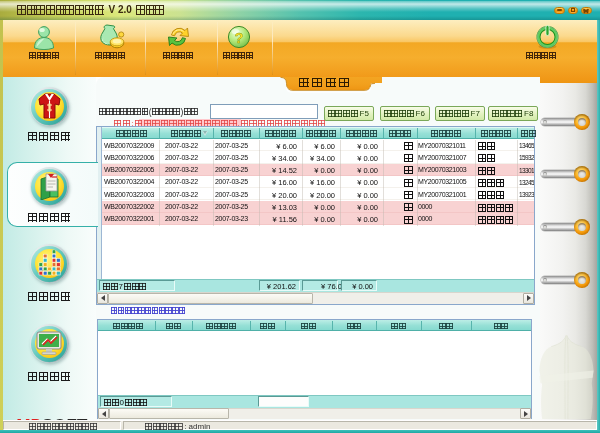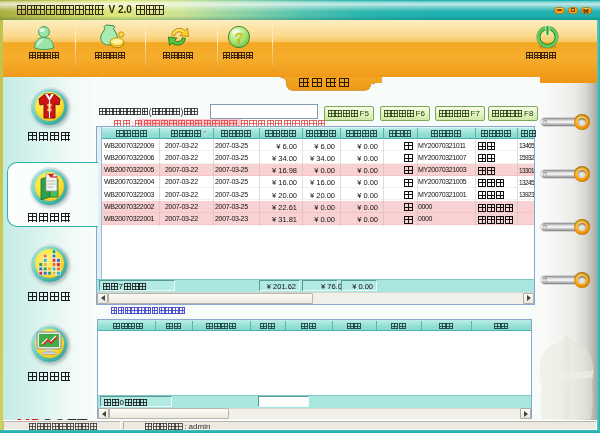--- a/index.html
+++ b/index.html
@@ -204,21 +204,21 @@
 <b style="font-size:7px;letter-spacing:-0.3px;color:#111;font-weight:normal;position:absolute;font-size:7.5px;letter-spacing:0;left:302px;top:153.8px;width:33px;text-align:right;">¥ 34.00</b>
 <b style="font-size:7px;letter-spacing:-0.3px;color:#111;font-weight:normal;position:absolute;font-size:7.5px;letter-spacing:0;left:340px;top:153.8px;width:38px;text-align:right;">¥ 0.00</b>
 <div class="row" style="left:404px;top:154.0px;"><i class="z" style="--c:#111;--t:1px;width:8.5px;height:8px;margin-right:0px;"></i></div>
 <b style="font-size:7px;letter-spacing:-0.3px;color:#111;font-weight:normal;position:absolute;left:418px;top:153.8px;letter-spacing:-0.4px;">MY20070321007</b>
 <div class="row" style="left:478px;top:154.3px;"><i class="z" style="--c:#111;--t:1px;width:8px;height:8px;margin-right:1px;"></i><i class="z" style="--c:#111;--t:1px;width:8px;height:8px;margin-right:0px;"></i></div>
 <b style="font-size:7px;letter-spacing:-0.3px;color:#111;font-weight:normal;position:absolute;left:519px;top:154.3px;width:15px;overflow:hidden;font-size:6.5px;letter-spacing:-0.6px;">159321</b>
 <div style="left:102px;top:163.6px;width:432px;height:12.3px;background:#f8d2d2;border-bottom:1px solid #f3c6c6;"></div>
 <b style="font-size:7px;letter-spacing:-0.3px;color:#111;font-weight:normal;position:absolute;left:104px;top:166.1px;">WB20070322005</b>
 <b style="font-size:7px;letter-spacing:-0.3px;color:#111;font-weight:normal;position:absolute;left:165px;top:166.1px;">2007-03-22</b>
 <b style="font-size:7px;letter-spacing:-0.3px;color:#111;font-weight:normal;position:absolute;left:215px;top:166.1px;">2007-03-25</b>
-<b style="font-size:7px;letter-spacing:-0.3px;color:#111;font-weight:normal;position:absolute;font-size:7.5px;letter-spacing:0;left:259px;top:166.1px;width:38px;text-align:right;">¥ 16.98</b>
+<b style="font-size:7px;letter-spacing:-0.3px;color:#111;font-weight:normal;position:absolute;font-size:7.5px;letter-spacing:0;left:259px;top:166.1px;width:38px;text-align:right;">¥ 14.52</b>
 <b style="font-size:7px;letter-spacing:-0.3px;color:#111;font-weight:normal;position:absolute;font-size:7.5px;letter-spacing:0;left:302px;top:166.1px;width:33px;text-align:right;">¥ 0.00</b>
 <b style="font-size:7px;letter-spacing:-0.3px;color:#111;font-weight:normal;position:absolute;font-size:7.5px;letter-spacing:0;left:340px;top:166.1px;width:38px;text-align:right;">¥ 0.00</b>
 <div class="row" style="left:404px;top:166.29999999999998px;"><i class="z" style="--c:#111;--t:1px;width:8.5px;height:8px;margin-right:0px;"></i></div>
 <b style="font-size:7px;letter-spacing:-0.3px;color:#111;font-weight:normal;position:absolute;left:418px;top:166.1px;letter-spacing:-0.4px;">MY20070321003</b>
 <div class="row" style="left:478px;top:166.6px;"><i class="z" style="--c:#111;--t:1px;width:8px;height:8px;margin-right:1px;"></i><i class="z" style="--c:#111;--t:1px;width:8px;height:8px;margin-right:0px;"></i></div>
 <b style="font-size:7px;letter-spacing:-0.3px;color:#111;font-weight:normal;position:absolute;left:519px;top:166.6px;width:15px;overflow:hidden;font-size:6.5px;letter-spacing:-0.6px;">133015</b>
 <div style="left:102px;top:175.9px;width:432px;height:12.3px;background:#fff;border-bottom:1px solid #f4f1ec;"></div>
 <b style="font-size:7px;letter-spacing:-0.3px;color:#111;font-weight:normal;position:absolute;left:104px;top:178.4px;">WB20070322004</b>
 <b style="font-size:7px;letter-spacing:-0.3px;color:#111;font-weight:normal;position:absolute;left:165px;top:178.4px;">2007-03-22</b>
 <b style="font-size:7px;letter-spacing:-0.3px;color:#111;font-weight:normal;position:absolute;left:215px;top:178.4px;">2007-03-25</b>
@@ -237,31 +237,31 @@
 <b style="font-size:7px;letter-spacing:-0.3px;color:#111;font-weight:normal;position:absolute;font-size:7.5px;letter-spacing:0;left:302px;top:190.7px;width:33px;text-align:right;">¥ 20.00</b>
 <b style="font-size:7px;letter-spacing:-0.3px;color:#111;font-weight:normal;position:absolute;font-size:7.5px;letter-spacing:0;left:340px;top:190.7px;width:38px;text-align:right;">¥ 0.00</b>
 <div class="row" style="left:404px;top:190.89999999999998px;"><i class="z" style="--c:#111;--t:1px;width:8.5px;height:8px;margin-right:0px;"></i></div>
 <b style="font-size:7px;letter-spacing:-0.3px;color:#111;font-weight:normal;position:absolute;left:418px;top:190.7px;letter-spacing:-0.4px;">MY20070321001</b>
 <div class="row" style="left:478px;top:191.2px;"><i class="z" style="--c:#111;--t:1px;width:8px;height:8px;margin-right:1px;"></i><i class="z" style="--c:#111;--t:1px;width:8px;height:8px;margin-right:1px;"></i><i class="z" style="--c:#111;--t:1px;width:8px;height:8px;margin-right:0px;"></i></div>
 <b style="font-size:7px;letter-spacing:-0.3px;color:#111;font-weight:normal;position:absolute;left:519px;top:191.2px;width:15px;overflow:hidden;font-size:6.5px;letter-spacing:-0.6px;">139231</b>
 <div style="left:102px;top:200.5px;width:432px;height:12.3px;background:#f8d2d2;border-bottom:1px solid #f3c6c6;"></div>
 <b style="font-size:7px;letter-spacing:-0.3px;color:#111;font-weight:normal;position:absolute;left:104px;top:203.0px;">WB20070322002</b>
 <b style="font-size:7px;letter-spacing:-0.3px;color:#111;font-weight:normal;position:absolute;left:165px;top:203.0px;">2007-03-22</b>
 <b style="font-size:7px;letter-spacing:-0.3px;color:#111;font-weight:normal;position:absolute;left:215px;top:203.0px;">2007-03-25</b>
-<b style="font-size:7px;letter-spacing:-0.3px;color:#111;font-weight:normal;position:absolute;font-size:7.5px;letter-spacing:0;left:259px;top:203.0px;width:38px;text-align:right;">¥ 22.61</b>
+<b style="font-size:7px;letter-spacing:-0.3px;color:#111;font-weight:normal;position:absolute;font-size:7.5px;letter-spacing:0;left:259px;top:203.0px;width:38px;text-align:right;">¥ 13.03</b>
 <b style="font-size:7px;letter-spacing:-0.3px;color:#111;font-weight:normal;position:absolute;font-size:7.5px;letter-spacing:0;left:302px;top:203.0px;width:33px;text-align:right;">¥ 0.00</b>
 <b style="font-size:7px;letter-spacing:-0.3px;color:#111;font-weight:normal;position:absolute;font-size:7.5px;letter-spacing:0;left:340px;top:203.0px;width:38px;text-align:right;">¥ 0.00</b>
 <div class="row" style="left:404px;top:203.2px;"><i class="z" style="--c:#111;--t:1px;width:8.5px;height:8px;margin-right:0px;"></i></div>
 <b style="font-size:7px;letter-spacing:-0.3px;color:#111;font-weight:normal;position:absolute;left:418px;top:203.0px;letter-spacing:-0.4px;">0000</b>
 <div class="row" style="left:478px;top:203.5px;"><i class="z" style="--c:#111;--t:1px;width:8px;height:8px;margin-right:1px;"></i><i class="z" style="--c:#111;--t:1px;width:8px;height:8px;margin-right:1px;"></i><i class="z" style="--c:#111;--t:1px;width:8px;height:8px;margin-right:1px;"></i><i class="z" style="--c:#111;--t:1px;width:8px;height:8px;margin-right:0px;"></i></div>
 <div style="left:102px;top:212.8px;width:432px;height:12.3px;background:#f8d2d2;border-bottom:1px solid #f3c6c6;"></div>
 <b style="font-size:7px;letter-spacing:-0.3px;color:#111;font-weight:normal;position:absolute;left:104px;top:215.3px;">WB20070322001</b>
 <b style="font-size:7px;letter-spacing:-0.3px;color:#111;font-weight:normal;position:absolute;left:165px;top:215.3px;">2007-03-22</b>
 <b style="font-size:7px;letter-spacing:-0.3px;color:#111;font-weight:normal;position:absolute;left:215px;top:215.3px;">2007-03-23</b>
-<b style="font-size:7px;letter-spacing:-0.3px;color:#111;font-weight:normal;position:absolute;font-size:7.5px;letter-spacing:0;left:259px;top:215.3px;width:38px;text-align:right;">¥ 31.81</b>
+<b style="font-size:7px;letter-spacing:-0.3px;color:#111;font-weight:normal;position:absolute;font-size:7.5px;letter-spacing:0;left:259px;top:215.3px;width:38px;text-align:right;">¥ 11.56</b>
 <b style="font-size:7px;letter-spacing:-0.3px;color:#111;font-weight:normal;position:absolute;font-size:7.5px;letter-spacing:0;left:302px;top:215.3px;width:33px;text-align:right;">¥ 0.00</b>
 <b style="font-size:7px;letter-spacing:-0.3px;color:#111;font-weight:normal;position:absolute;font-size:7.5px;letter-spacing:0;left:340px;top:215.3px;width:38px;text-align:right;">¥ 0.00</b>
 <div class="row" style="left:404px;top:215.5px;"><i class="z" style="--c:#111;--t:1px;width:8.5px;height:8px;margin-right:0px;"></i></div>
 <b style="font-size:7px;letter-spacing:-0.3px;color:#111;font-weight:normal;position:absolute;left:418px;top:215.3px;letter-spacing:-0.4px;">0000</b>
 <div class="row" style="left:478px;top:215.8px;"><i class="z" style="--c:#111;--t:1px;width:8px;height:8px;margin-right:1px;"></i><i class="z" style="--c:#111;--t:1px;width:8px;height:8px;margin-right:1px;"></i><i class="z" style="--c:#111;--t:1px;width:8px;height:8px;margin-right:1px;"></i><i class="z" style="--c:#111;--t:1px;width:8px;height:8px;margin-right:0px;"></i></div>
 <div style="left:159px;top:140px;width:1px;height:86px;background:rgba(190,185,175,.45);"></div>
 <div style="left:213px;top:140px;width:1px;height:86px;background:rgba(190,185,175,.45);"></div>
 <div style="left:259px;top:140px;width:1px;height:86px;background:rgba(190,185,175,.45);"></div>
 <div style="left:302px;top:140px;width:1px;height:86px;background:rgba(190,185,175,.45);"></div>
 <div style="left:340px;top:140px;width:1px;height:86px;background:rgba(190,185,175,.45);"></div>

